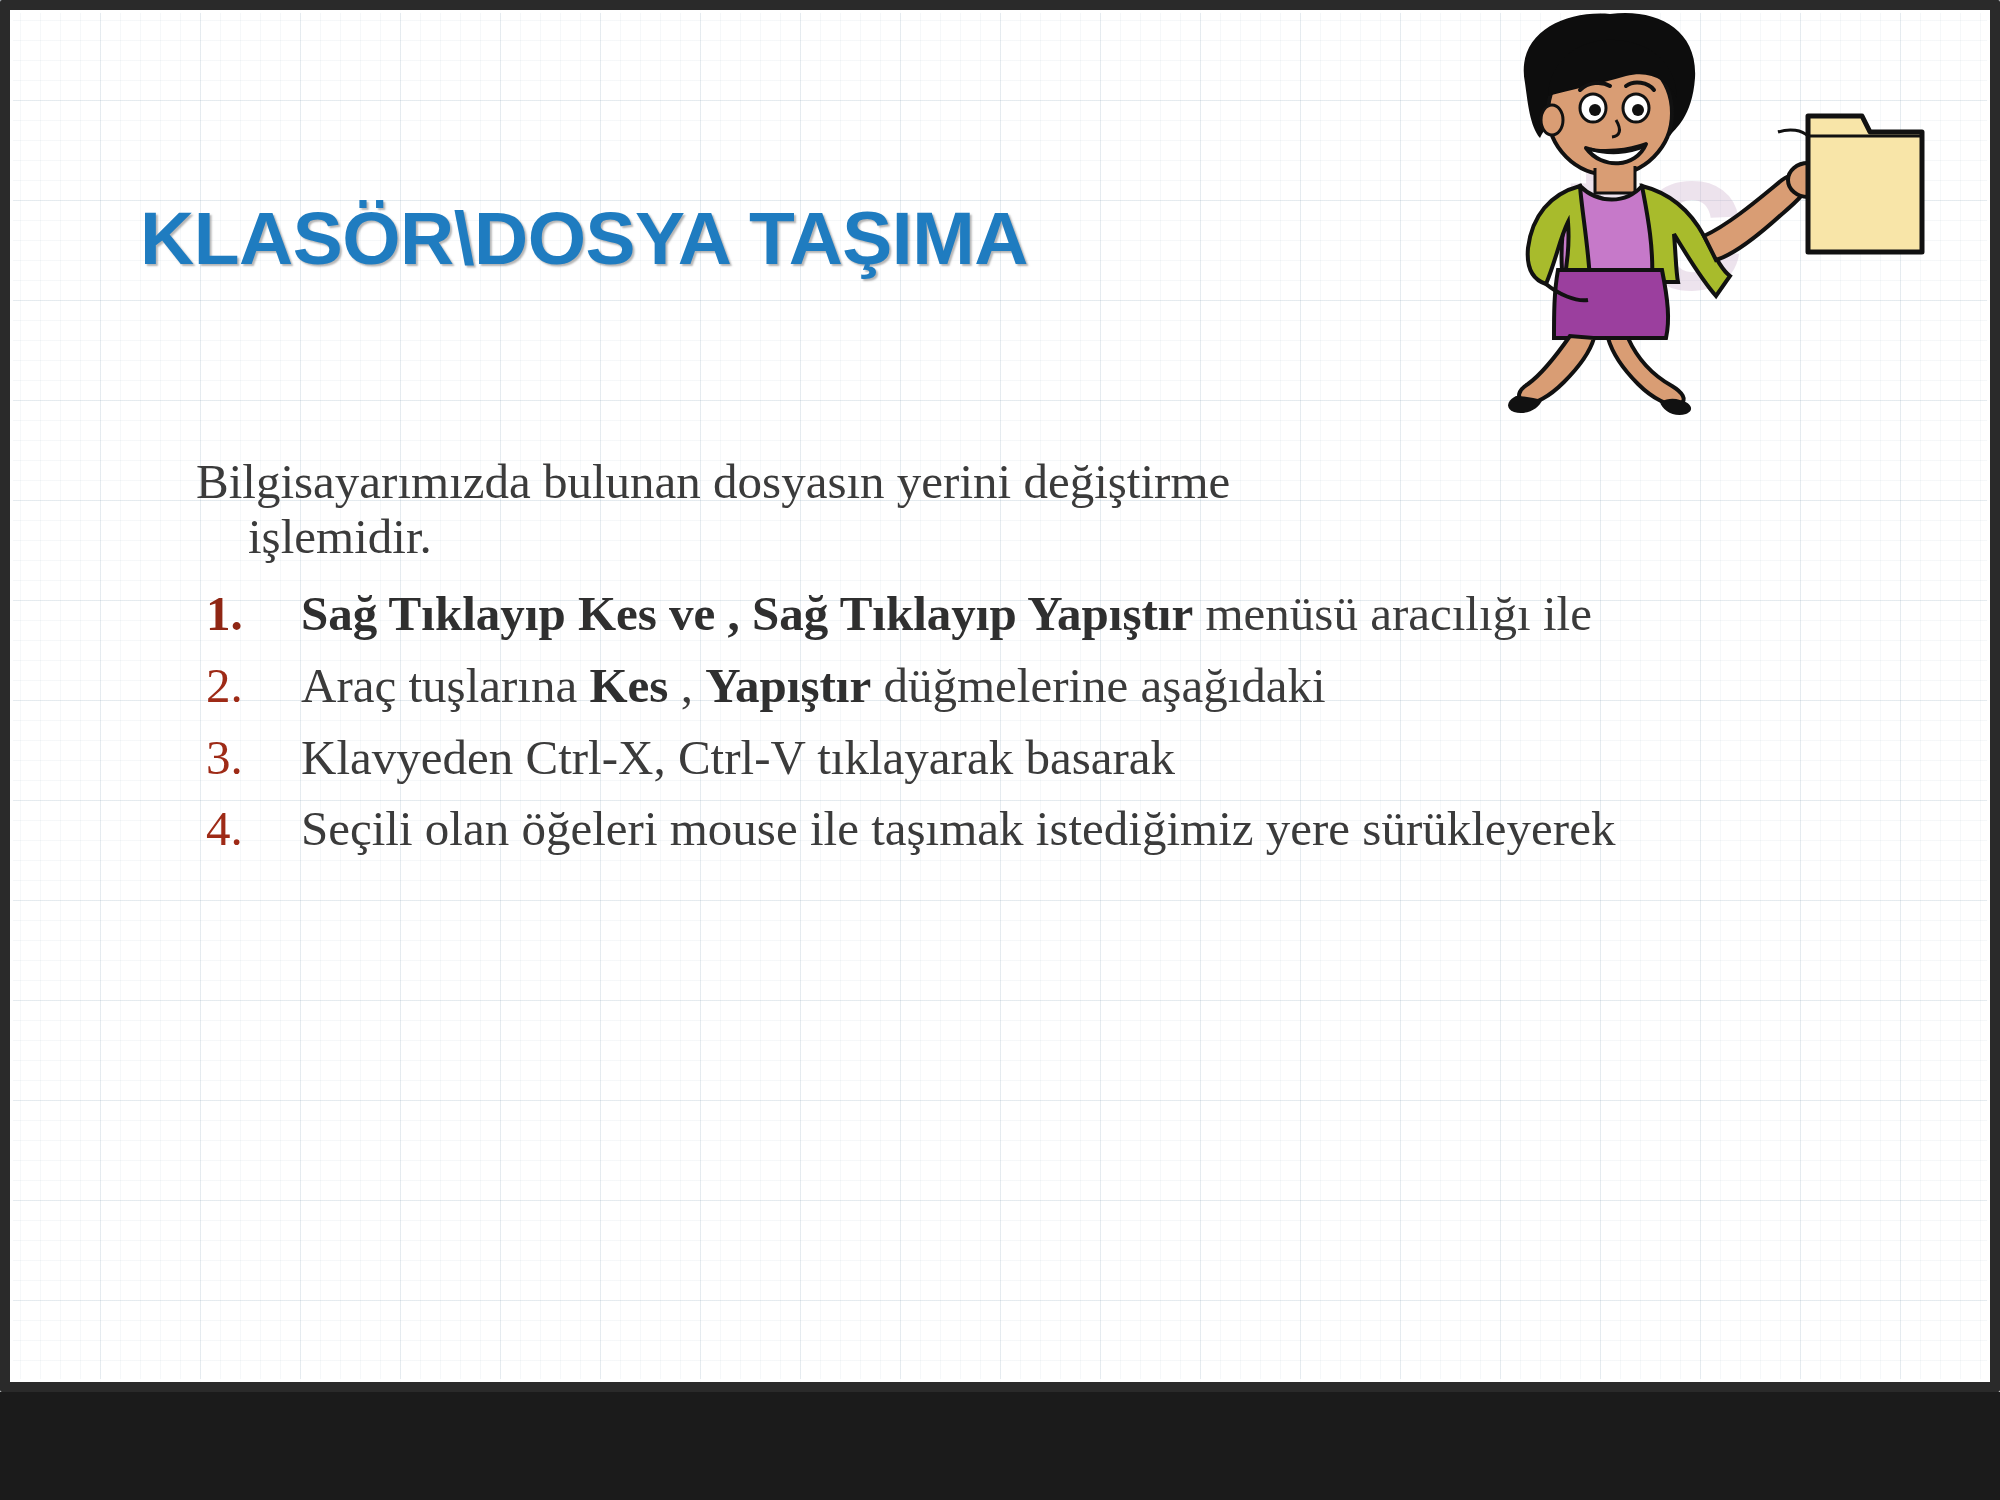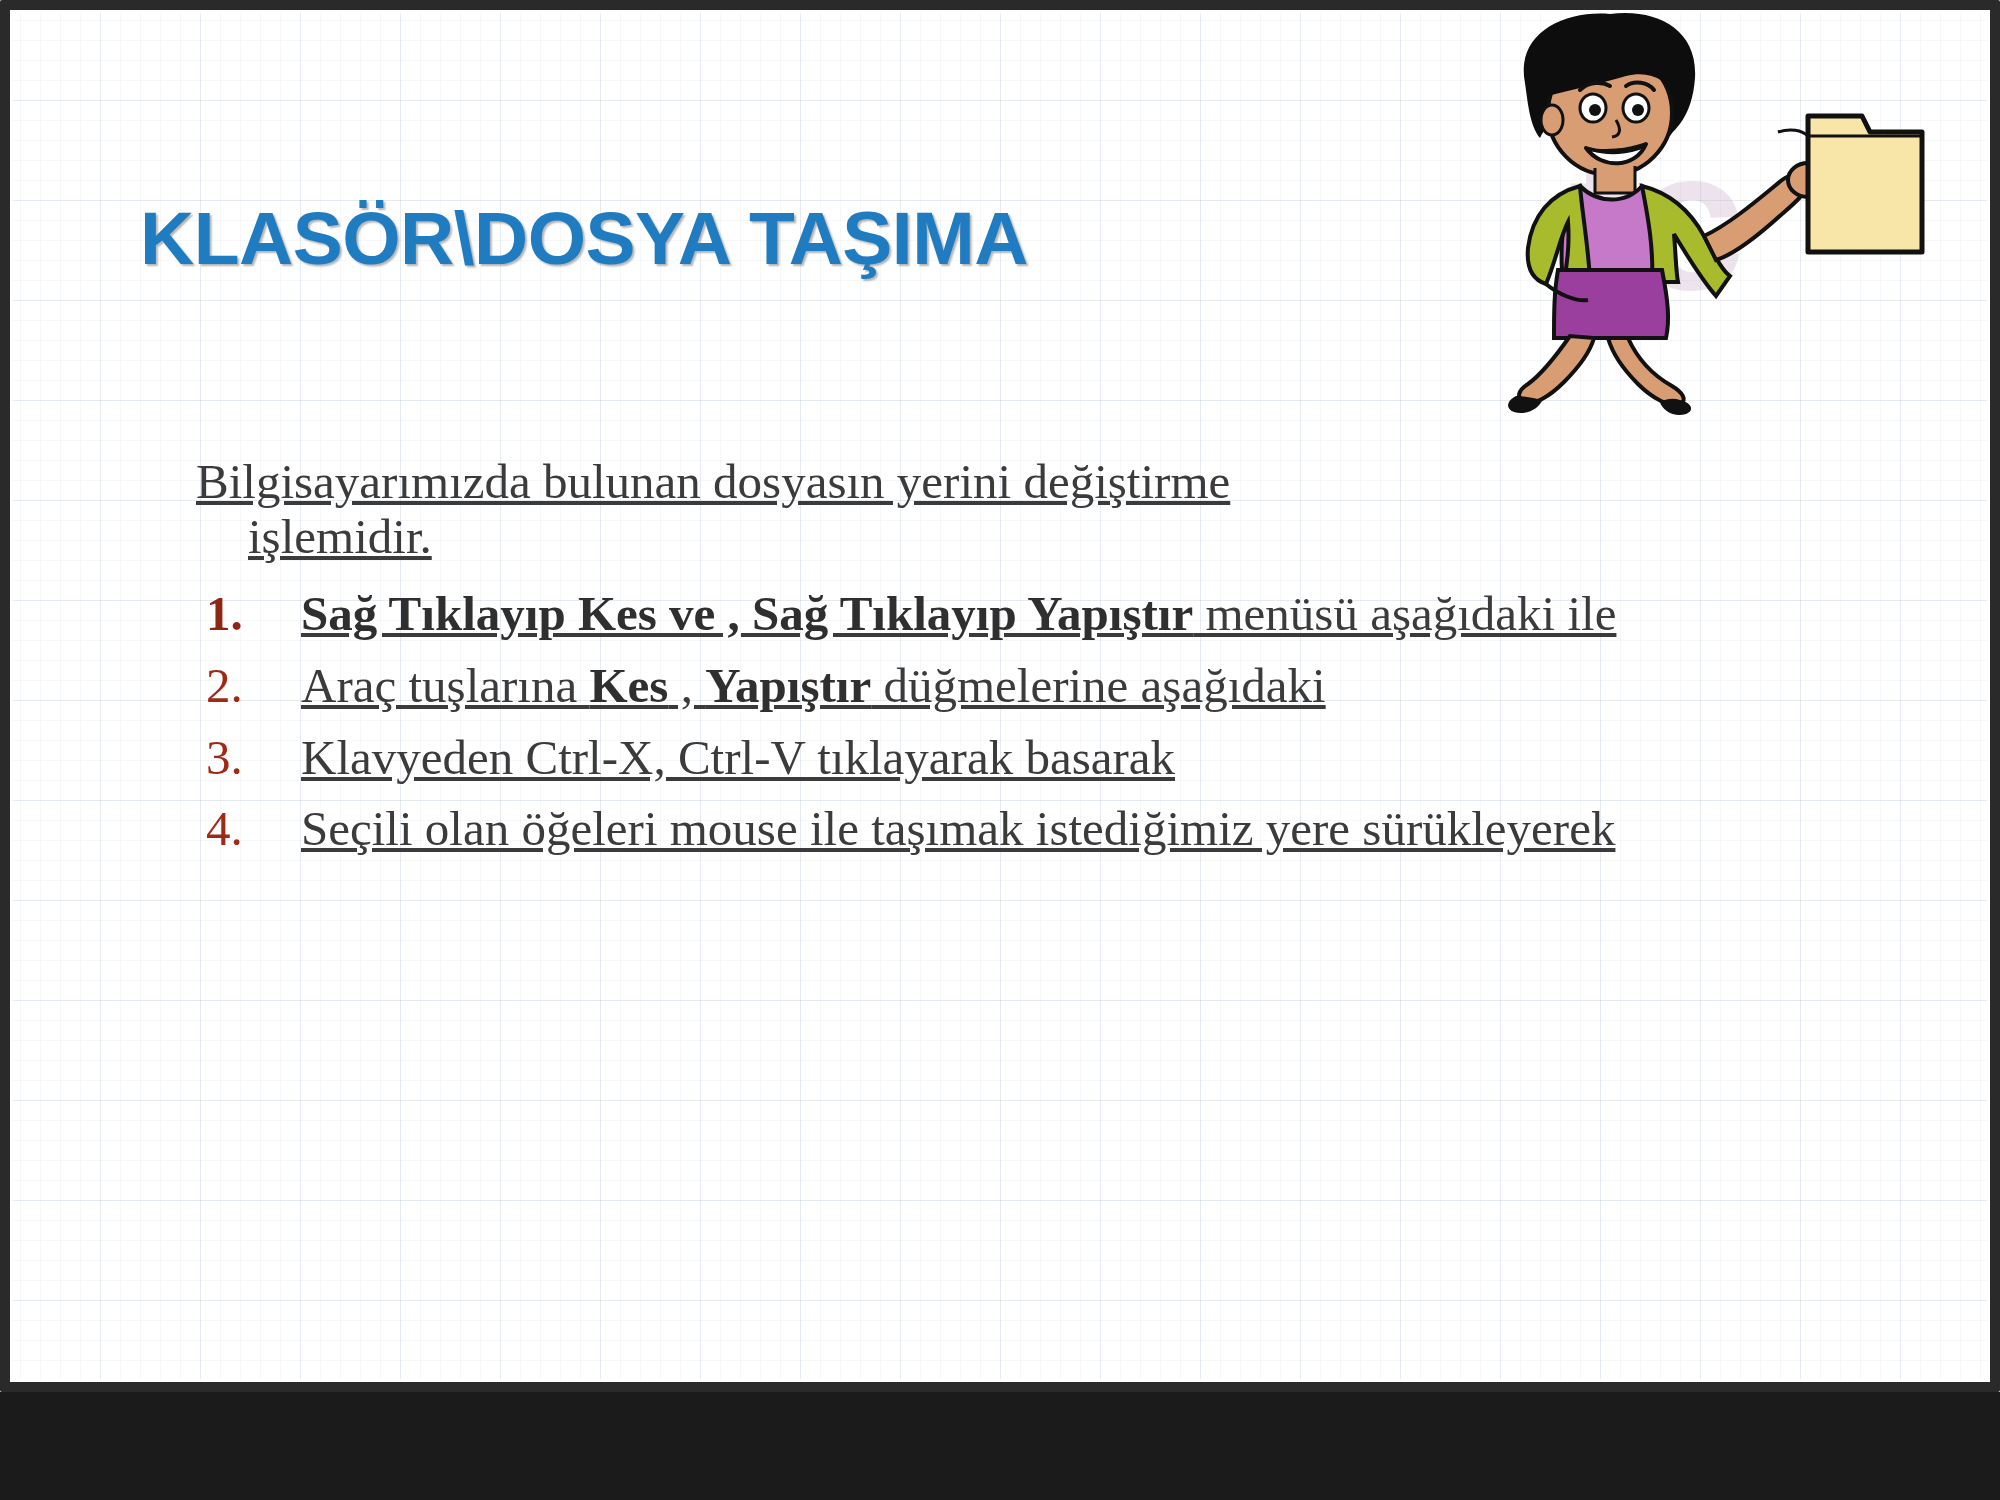--- a/index.html
+++ b/index.html
@@ -59,21 +59,20 @@
 
   
   .body {
     position: absolute;
     left: 196px;
     top: 455px;
     width: 1560px;
     color: #3b3b3b;
     font-size: 49px;
     line-height: 1.12;
-    text-decoration: underline;
   }
   .para {
     margin: 0 0 22px 0;
     text-indent: 0;
     padding-left: 0;
   }
   .para .cont {
     display: block;
     padding-left: 52px;
   }
@@ -192,21 +191,21 @@
     <p class="para">
       <span>Bilgisayarımızda bulunan dosyasın yerini değiştirme</span>
       <span class="cont">işlemidir.</span>
     </p>
 
     <p class="para">
     </p>
 
     <ol class="steps">
       <li class="bold-num">
-        <span class="b">Sağ Tıklayıp Kes ve , Sağ Tıklayıp Yapıştır</span><span> menüsü aşağıdaki ile</span>
+        <span class="b">Sağ Tıklayıp Kes ve , Sağ Tıklayıp Yapıştır</span><span> menüsü aracılığı ile</span>
       </li>
       <li>
         <span>Araç tuşlarına </span><span class="b">Kes</span><span> , </span><span class="b">Yapıştır</span><span> düğmelerine aşağıdaki</span>
       </li>
       <li>
         <span>Klavyeden Ctrl-X, Ctrl-V tıklayarak basarak</span>
       </li>
       <li>
         <span>Seçili olan öğeleri mouse ile taşımak istediğimiz yere sürükleyerek</span>
       </li>

